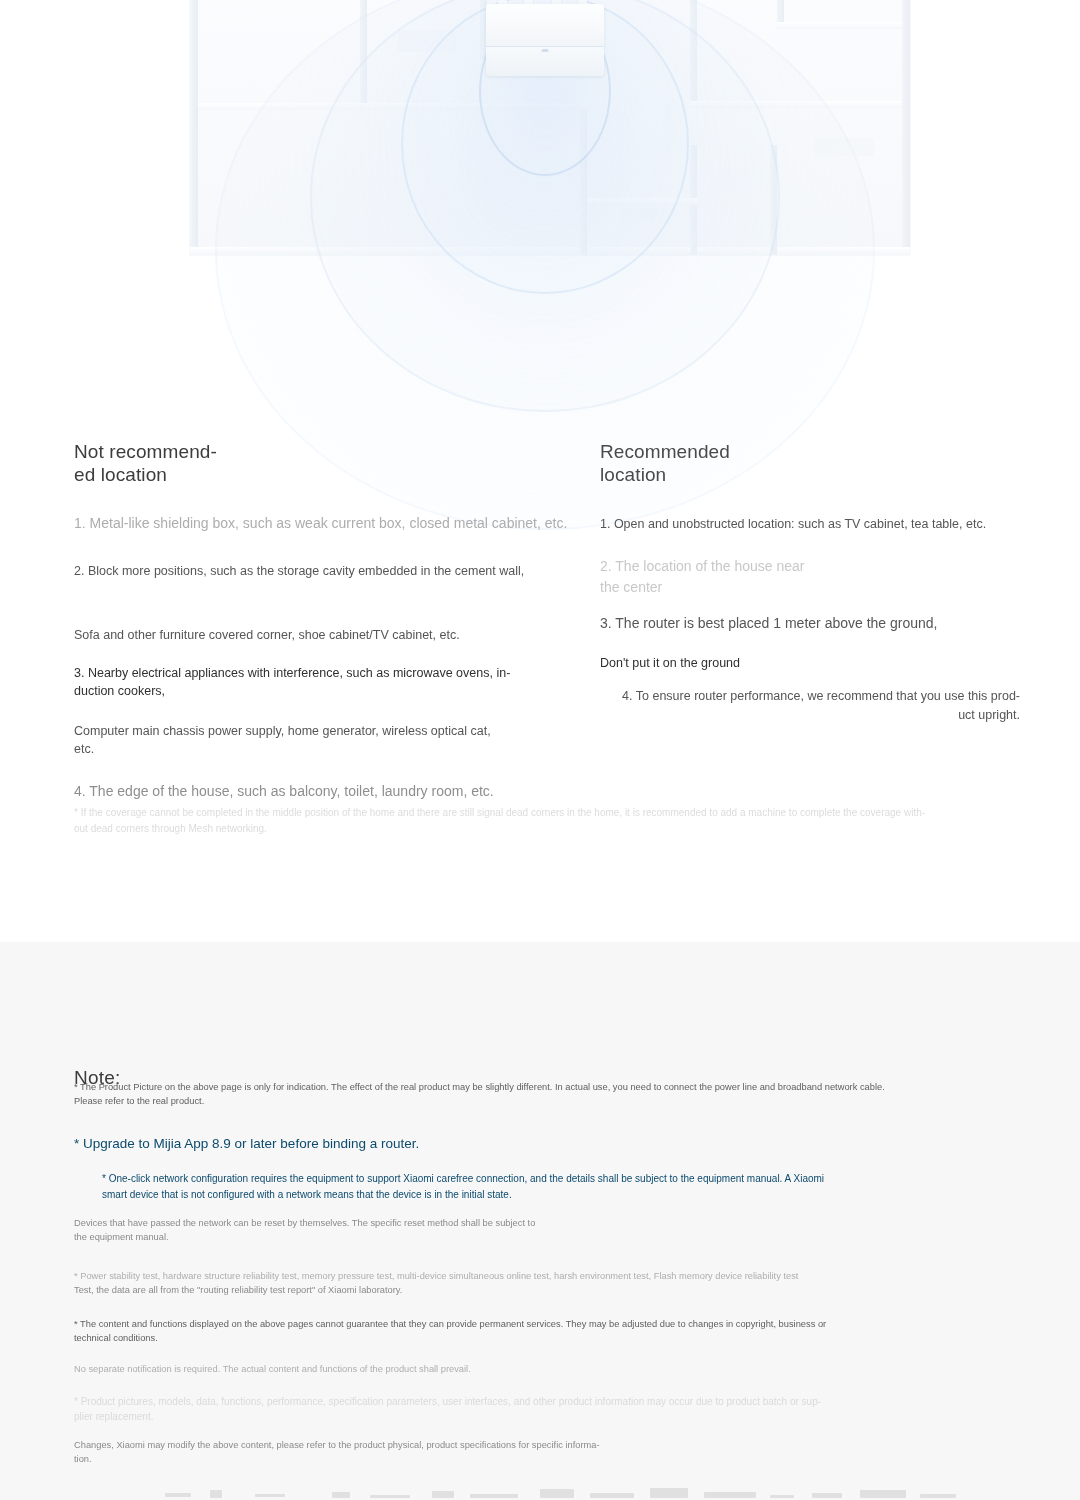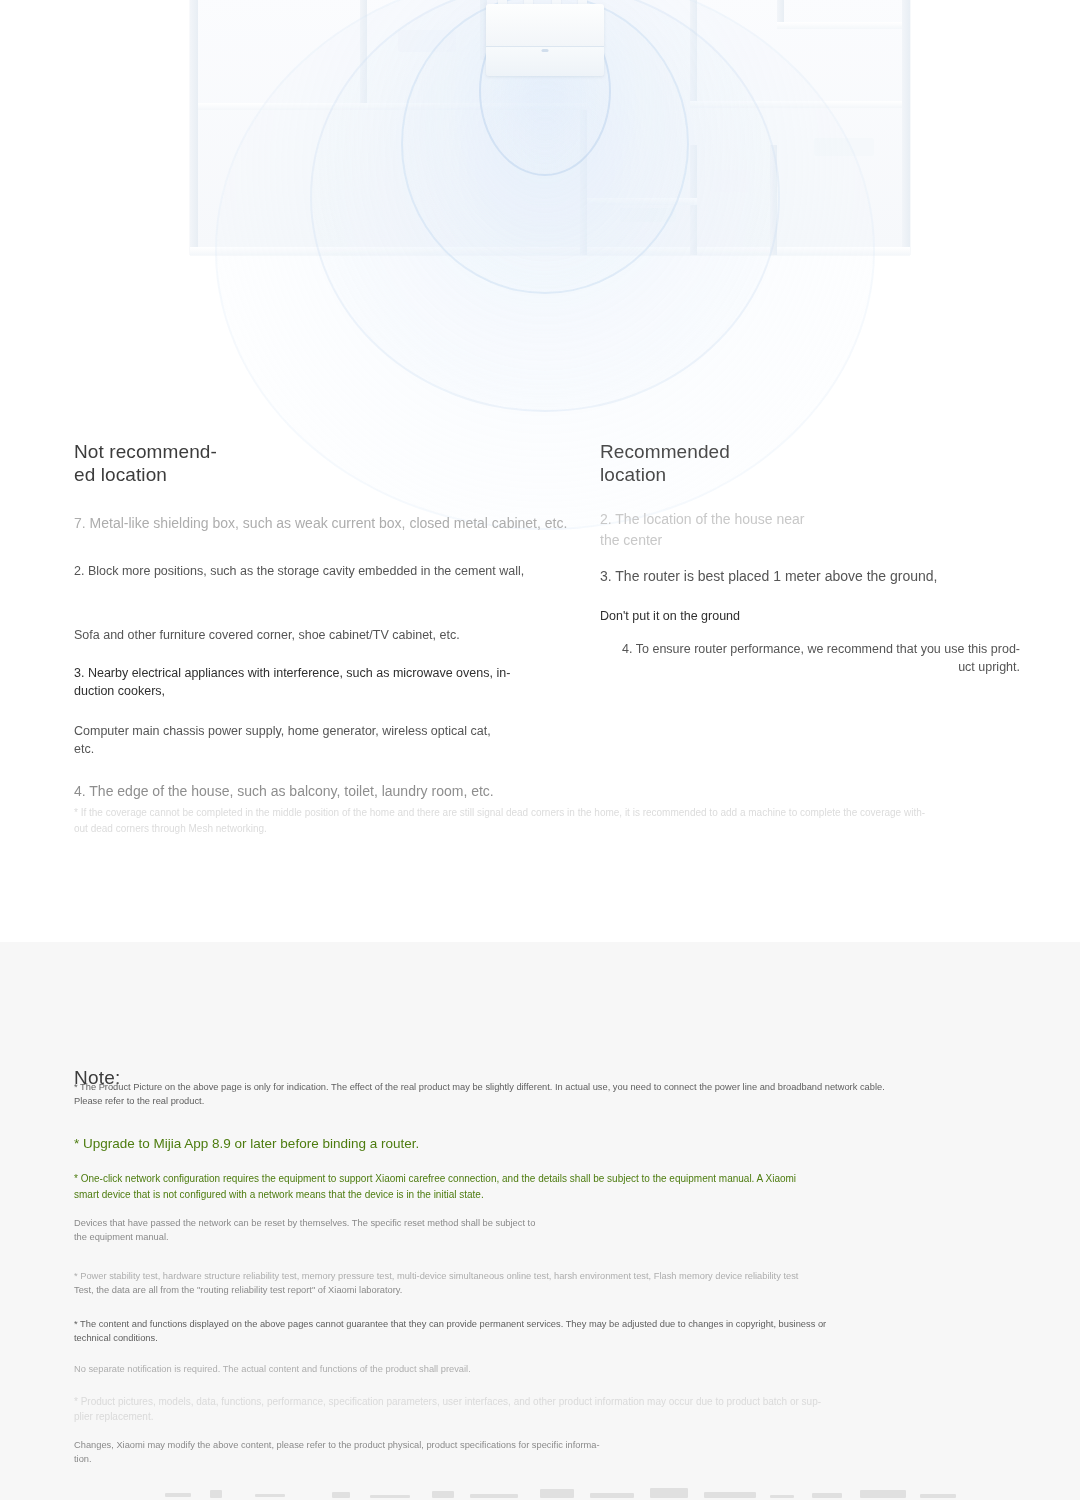--- a/index.html
+++ b/index.html
@@ -176,21 +176,21 @@
   }
   .note-p {
     white-space: pre-line;
     margin-bottom: 0;
   }
   .np-sm { font-size: 9.3px;  line-height: 1.55; }
   .np-md { font-size: 10px;   line-height: 1.55; }
   .np-lg { font-size: 13.5px; line-height: 1.5; }
 
   .n-xlight { color: #dadada; }
-  .n-light  { color: #4d7c0f; }
+  .n-light  { color: #0c4a6e; }
   .n-mid    { color: #aeaeae; }
   .n-dark   { color: #8a8a8a; }
   .n-xdark  { color: #5e5e5e; }
 
   
   .smudge {
     position: absolute;
     left: 70px; bottom: 0;
     width: 940px; height: 16px;
     overflow: hidden;
@@ -270,39 +270,40 @@
 
     </div>
   </div>
 
   <div class="cols">
 
     <div class="col col-left">
       <div class="col-title">Not recommend-
 ed location</div>
 
-      <div class="item s-lg t-light" style="margin-top:27px;">7. Metal-like shielding box, such as weak current box, closed metal cabinet, etc.</div>
+      <div class="item s-lg t-light" style="margin-top:27px;">1. Metal-like shielding box, such as weak current box, closed metal cabinet, etc.</div>
 
       <div class="item s-md t-dark" style="margin-top:28px;">2. Block more positions, such as the storage cavity embedded in the cement wall,</div>
 
       <div class="item s-md t-dark" style="margin-top:46px;">Sofa and other furniture covered corner, shoe cabinet/TV cabinet, etc.</div>
 
       <div class="item s-md t-xdark" style="margin-top:20px;">3. Nearby electrical appliances with interference, such as microwave ovens, in-
 duction cookers,</div>
 
       <div class="item s-md t-dark" style="margin-top:22px;">Computer main chassis power supply, home generator, wireless optical cat,
 etc.</div>
 
       <div class="item s-lg t-mid" style="margin-top:23px;">4. The edge of the house, such as balcony, toilet, laundry room, etc.</div>
     </div>
 
     <div class="col col-right">
       <div class="col-title">Recommended
 location</div>
 
+      <div class="item s-md t-dark" style="margin-top:29px;">1. Open and unobstructed location: such as TV cabinet, tea table, etc.</div>
 
       <div class="item s-lg t-xlight" style="margin-top:23px;">2. The location of the house near
 the center</div>
 
       <div class="item s-lg t-dark" style="margin-top:16px;">3. The router is best placed 1 meter above the ground,</div>
 
       <div class="item s-md t-xdark" style="margin-top:21px;">Don't put it on the ground</div>
 
       <div class="item s-md t-dark" style="margin-top:15px;text-align:right;">4. To ensure router performance, we recommend that you use this prod-
 uct upright.</div>
@@ -314,21 +315,21 @@
 
   <div class="note-section">
     <div class="note-title">Note:</div>
 
     <div class="note-list">
       <div class="note-p np-sm n-xdark" style="margin-top:0;">* The Product Picture on the above page is only for indication. The effect of the real product may be slightly different. In actual use, you need to connect the power line and broadband network cable.
 Please refer to the real product.</div>
 
       <div class="note-p np-lg n-light" style="margin-top:25px;">* Upgrade to Mijia App 8.9 or later before binding a router.</div>
 
-      <div class="note-p np-md n-light" style="margin-top:17px;">* One-click network configuration requires the equipment to support Xiaomi carefree connection, and the details shall be subject to the equipment manual. A Xiaomi
+      <div class="note-p np-md n-light" style="margin-top:17px;margin-left:28px;">* One-click network configuration requires the equipment to support Xiaomi carefree connection, and the details shall be subject to the equipment manual. A Xiaomi
 smart device that is not configured with a network means that the device is in the initial state.</div>
 
       <div class="note-p np-sm n-dark" style="margin-top:14px;">Devices that have passed the network can be reset by themselves. The specific reset method shall be subject to
 the equipment manual.</div>
 
       <div class="note-p np-sm n-mid" style="margin-top:24px;">* Power stability test, hardware structure reliability test, memory pressure test, multi-device simultaneous online test, harsh environment test, Flash memory device reliability test</div>
 
       <div class="note-p np-sm n-dark" style="">Test, the data are all from the "routing reliability test report" of Xiaomi laboratory.</div>
 
       <div class="note-p np-sm n-xdark" style="margin-top:19px;">* The content and functions displayed on the above pages cannot guarantee that they can provide permanent services. They may be adjusted due to changes in copyright, business or

